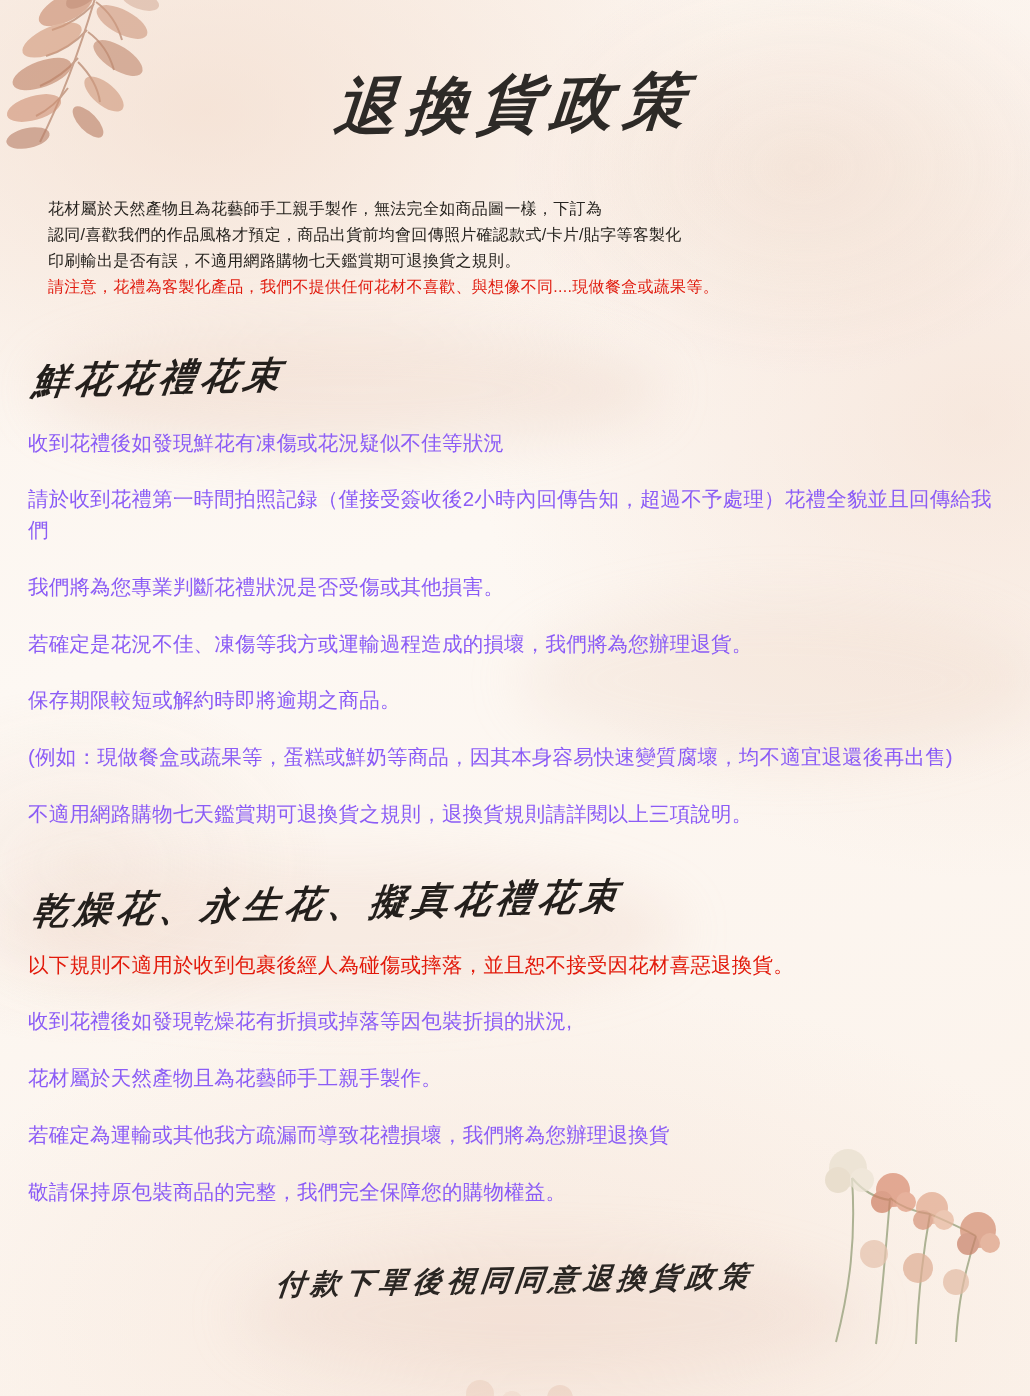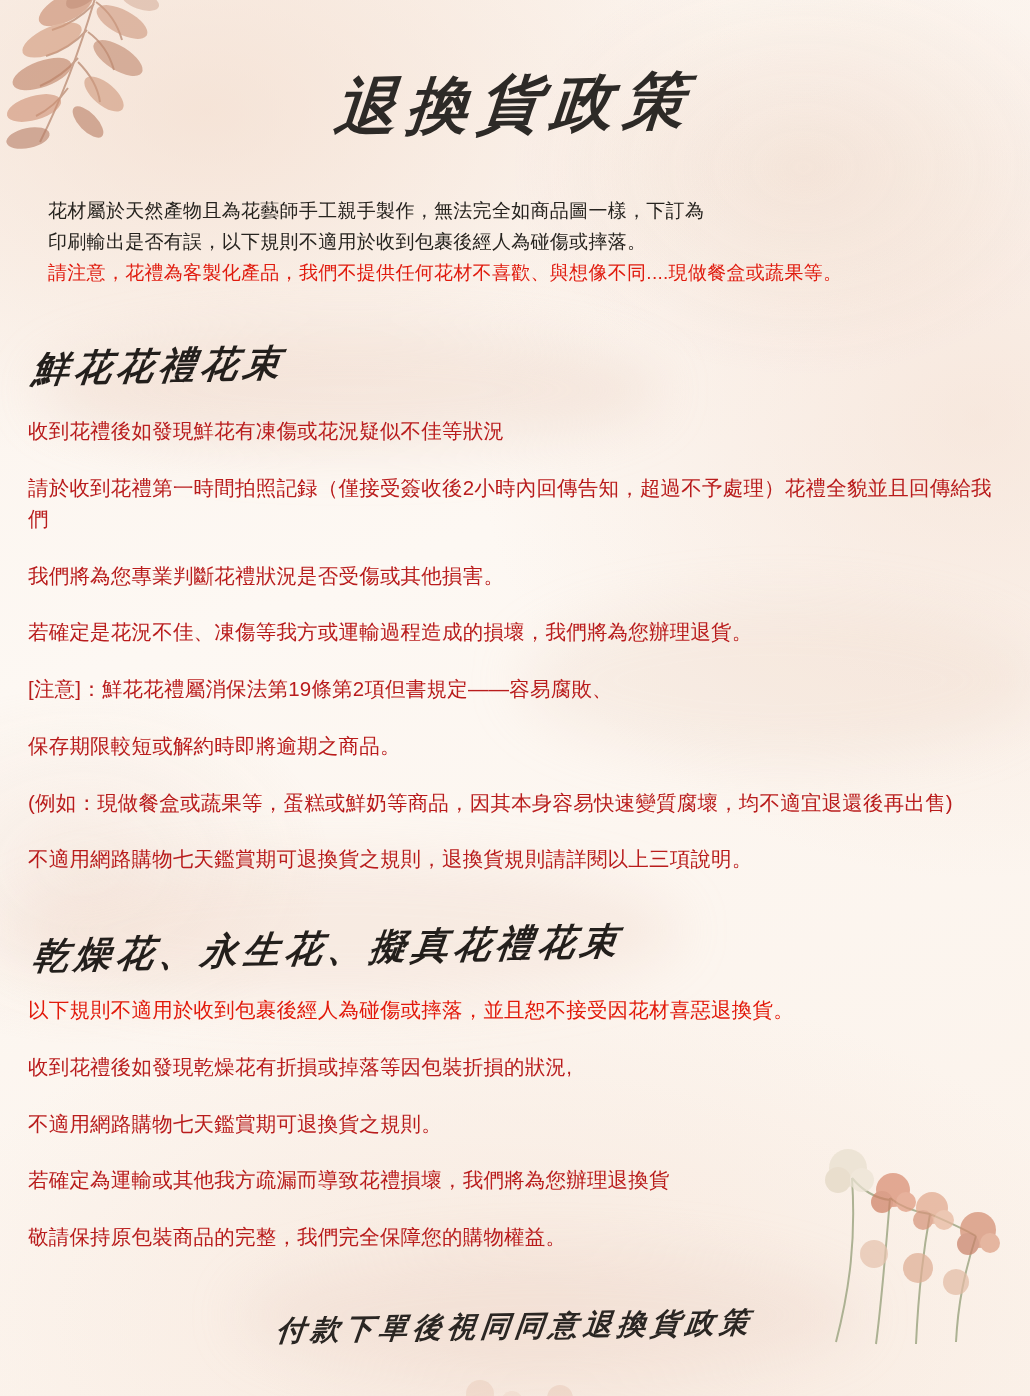--- a/index.html
+++ b/index.html
@@ -67,21 +67,21 @@
     font-weight: 700;
     letter-spacing: 10px;
     color: #2d2a27;
     transform: skewX(-6deg) rotate(-1.2deg);
     font-style: italic;
   }
 
   .intro {
     margin: 50px 0 0 0;
     padding: 0 20px 0 24px;
-    font-size: 19px;
+    font-size: 16px;
     line-height: 1.62;
     color: #26231f;
     letter-spacing: .3px;
   }
   .intro .l { display: block; }
   .intro .red { color: #e01b0e; }
 
   .sec-head {
     font-family: "DejaVu Sans", sans-serif;
     font-style: italic;
@@ -89,21 +89,21 @@
     font-size: 37px;
     letter-spacing: 5px;
     color: #231f1c;
     transform: skewX(-8deg) rotate(-1.5deg);
     margin: 44px 0 0 10px;
   }
 
   .para {
     font-size: 20.5px;
     line-height: 1.5;
-    color: #b91c1c;
+    color: #8b5cf6;
     margin: 26px 0 0 0;
     padding-left: 4px;
     letter-spacing: .2px;
   }
   .para.tight { margin-top: 20px; }
   .para.red { color: #e21a0b; }
 
   .block1 { margin-top: 34px; }
   .block2 { margin-top: 12px; }
 
@@ -194,39 +194,39 @@
     <path d="M60 76 C64 84 66 88 66 90 M140 80 C142 86 142 88 142 90" stroke="#a6ac8a" stroke-width="2" fill="none"></path>
   </g>
 </svg>
 
 <div class="content">
 
   <h1 class="title">退換貨政策</h1>
 
   <div class="intro">
     <span class="l">花材屬於天然產物且為花藝師手工親手製作，無法完全如商品圖一樣，下訂為</span>
-    <span class="l">印刷輸出是否有誤，以下規則不適用於收到包裹後經人為碰傷或摔落。</span>
+    <span class="l">認同/喜歡我們的作品風格才預定，商品出貨前均會回傳照片確認款式/卡片/貼字等客製化</span>
+    <span class="l">印刷輸出是否有誤，不適用網路購物七天鑑賞期可退換貨之規則。</span>
     <span class="l red">請注意，花禮為客製化產品，我們不提供任何花材不喜歡、與想像不同....現做餐盒或蔬果等。</span>
   </div>
 
   <h2 class="sec-head">鮮花花禮花束</h2>
   <div class="block1">
     <p class="para">收到花禮後如發現鮮花有凍傷或花況疑似不佳等狀況</p>
     <p class="para">請於收到花禮第一時間拍照記録（僅接受簽收後2小時內回傳告知，超過不予處理）花禮全貌並且回傳給我們</p>
     <p class="para">我們將為您專業判斷花禮狀況是否受傷或其他損害。</p>
     <p class="para">若確定是花況不佳、凍傷等我方或運輸過程造成的損壞，我們將為您辦理退貨。</p>
-    <p class="para">[注意]：鮮花花禮屬消保法第19條第2項但書規定——容易腐敗、</p>
     <p class="para">保存期限較短或解約時即將逾期之商品。</p>
     <p class="para">(例如：現做餐盒或蔬果等，蛋糕或鮮奶等商品，因其本身容易快速變質腐壞，均不適宜退還後再出售)</p>
     <p class="para">不適用網路購物七天鑑賞期可退換貨之規則，退換貨規則請詳閱以上三項說明。</p>
   </div>
 
   <h2 class="sec-head">乾燥花、永生花、擬真花禮花束</h2>
   <div class="block2">
     <p class="para red">以下規則不適用於收到包裹後經人為碰傷或摔落，並且恕不接受因花材喜惡退換貨。</p>
     <p class="para">收到花禮後如發現乾燥花有折損或掉落等因包裝折損的狀況,</p>
-    <p class="para">不適用網路購物七天鑑賞期可退換貨之規則。</p>
+    <p class="para">花材屬於天然產物且為花藝師手工親手製作。</p>
     <p class="para">若確定為運輸或其他我方疏漏而導致花禮損壞，我們將為您辦理退換貨</p>
     <p class="para">敬請保持原包裝商品的完整，我們完全保障您的購物權益。</p>
   </div>
 
   <div class="footer-note">付款下單後視同同意退換貨政策</div>
 </div>
 
 </body></html>

